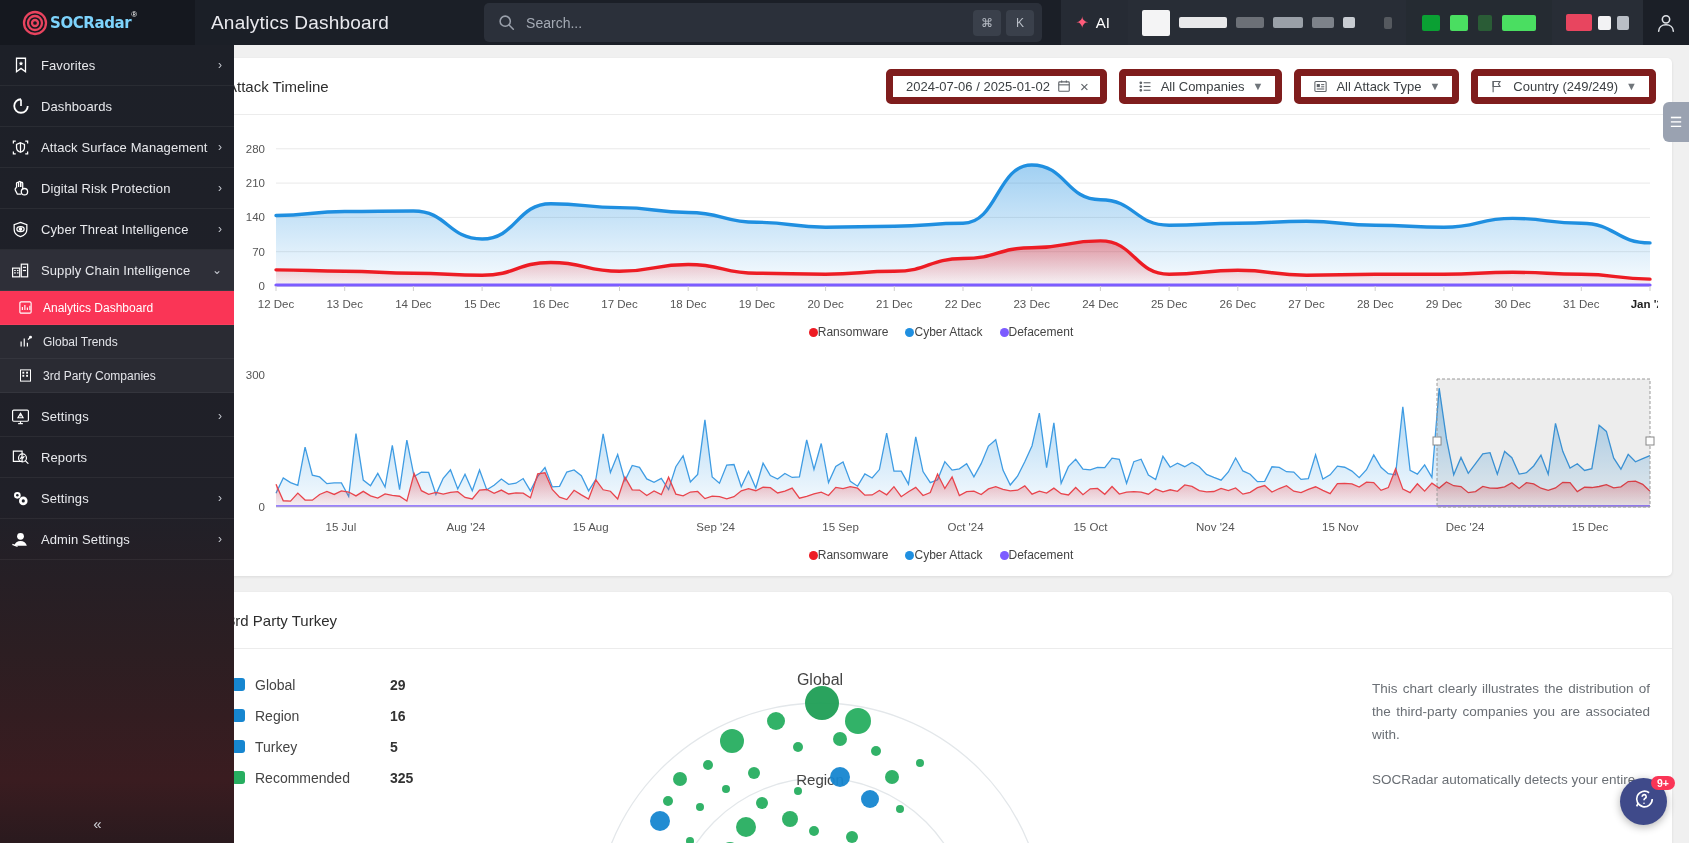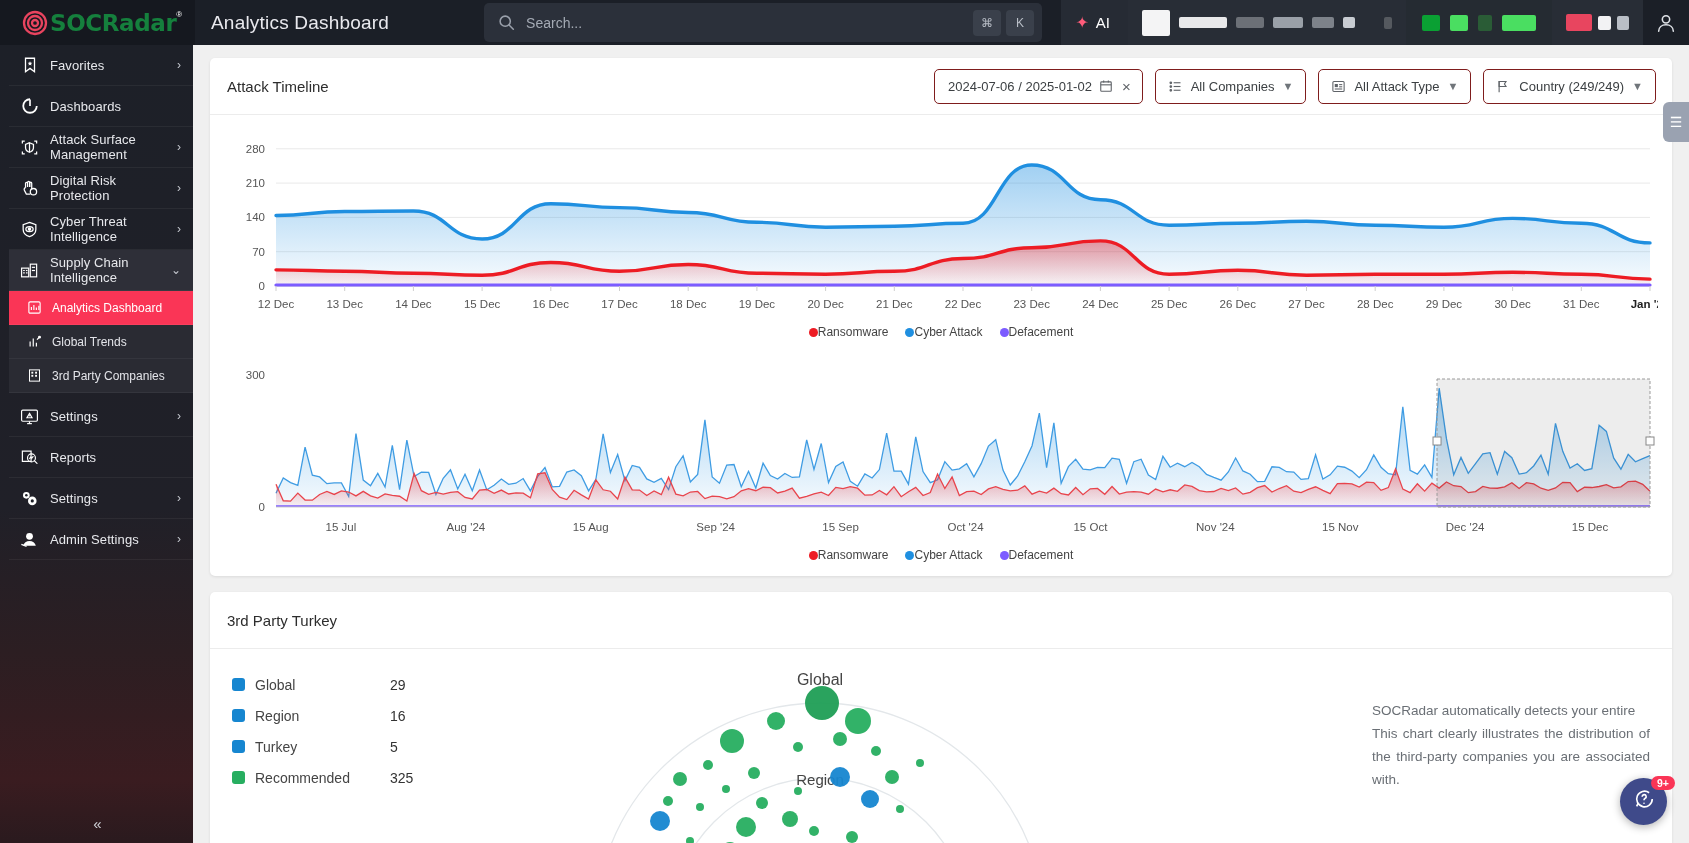--- a/index.html
+++ b/index.html
@@ -19,21 +19,21 @@
     display:flex; align-items:center;
     z-index:40;
   }
   .topbar-logo-wrap {
     width:195px; height:45px; display:flex; align-items:center; padding-left:22px;
     background:#15181f;
   }
   .logo { display:flex; align-items:flex-start; }
   .logo-mark { width:26px; height:26px; position:relative; margin-right:2px; }
   .logo-text {
-    color:#15803d; font-size:23px; font-weight:bold; letter-spacing:-0.4px;
+    color:#7dd3fc; font-size:15px; font-weight:bold; letter-spacing:-0.4px;
     line-height:26px; font-family:"DejaVu Sans", sans-serif;
   }
   .logo-reg { color:#fff; font-size:8px; vertical-align:super; }
   .page-title {
     color:#e9e9ee; font-size:19px; font-weight:400; margin-left:16px;
     letter-spacing:0.2px;
   }
   .topbar-center { flex:1; display:flex; align-items:center; justify-content:space-between;
      padding-left:95px; height:45px;}
   .searchbox {
@@ -57,23 +57,23 @@
   }
   .spark { color:#ff5c7a; font-size:16px; }
   .topbar-right { display:flex; align-items:center; height:45px; }
   .blurbox { background:#282d36; height:45px; display:flex; align-items:center; gap:9px; padding:0 14px; }
   .bl { border-radius:2px; }
   .greenbox { background:#252b32; height:45px; display:flex; align-items:center; gap:10px; padding:0 16px; }
   .usericon { width:46px; height:45px; display:flex; align-items:center; justify-content:center; }
 
   
   .sidebar {
-    position:absolute; left:0; top:45px; width:193px; height:798px;
+    position:absolute; left:0; top:45px; width:234px; height:798px;
     background:linear-gradient(180deg,#1d2028 0%,#202028 58%,#2c1e22 76%,#3a1c20 92%,#2a1a1e 100%);
-    z-index:30; overflow:hidden;padding-left:9px;
+    z-index:30; overflow:hidden;
   }
   .nav-item {
     height:41px; display:flex; align-items:center; padding:0 12px 0 11px;
     color:#e7e8ec; font-size:13px; border-bottom:1px solid rgba(255,255,255,0.055);
     position:relative;
   }
   .nav-item .label { flex:1; margin-left:11px; letter-spacing:0.1px;}
   .nav-item .chev { color:#c4c7ce; font-size:12px; }
   .nav-ico { width:19px; height:19px; display:flex; align-items:center; justify-content:center; color:#fff; }
   .nav-sub {
@@ -98,21 +98,21 @@
     background:#fff; border-radius:5px; margin:13px 17px 12px 15px;
     box-shadow:0 1px 3px rgba(0,0,0,0.09);
   }
   .card-head {
     height:57px; display:flex; align-items:center; padding:0 16px 0 17px;
     border-bottom:1px solid #ececec;
   }
   .card-title { font-size:15px; color:#2d2d2d; font-weight:400; }
   .filters { margin-left:auto; display:flex; align-items:center; gap:12px; }
   .filter {
-    height:35px; border:1px solid #7f1d1d; border-radius:5px; background:#fff;
+    height:35px; border:7px solid #7f1d1d; border-radius:5px; background:#fff;
     display:flex; align-items:center; gap:8px; padding:0 12px; font-size:13px; color:#3c4043;
     white-space:nowrap;
   }
   .filter .fico { color:#6b7177; display:flex; align-items:center; }
   .filter .cv { color:#70757a; font-size:11px; }
   .daterange { padding:0 9px 0 13px; gap:7px; }
   .xclose { color:#5f6368; font-size:15px; line-height:1; padding:0 2px; }
 
   .chart-zone { padding:10px 14px 6px 14px; position:relative; }
   .legend { display:flex; justify-content:center; gap:17px; font-size:12px; color:#444; margin-top:2px;}
@@ -121,21 +121,21 @@
 
   .axis-lbl { font-size:11.5px; fill:#555; font-family:"Liberation Sans", sans-serif; }
   .axis-lbl-b { font-size:11.5px; fill:#222; font-weight:bold; font-family:"Liberation Sans", sans-serif; }
 
   
   .radar-body { display:flex; padding:14px 0 0 0; height:210px; }
   .radar-legend { width:330px; padding:6px 0 0 22px; }
   .rl-row { display:flex; align-items:center; height:31px; font-size:14px; color:#444;}
   .rl-sw { width:13px; height:13px; border-radius:3px; margin-right:10px; }
   .rl-name { width:135px; }
-  .rl-val { font-weight:normal; color:#333; }
+  .rl-val { font-weight:bold; color:#333; }
   .radar-center { flex:1; position:relative; }
   .radar-note {
     width:300px; padding:14px 22px 0 0; font-size:13.5px; color:#6a6f75; line-height:23px;
     text-align:justify;
   }
 
   .chat-fab {
     position:absolute; right:22px; bottom:18px; width:47px; height:47px; border-radius:50%;
     background:#3f4a8a; box-shadow:0 2px 8px rgba(0,0,0,0.3);
     display:flex; align-items:center; justify-content:center; color:#fff; font-size:19px;
@@ -659,22 +659,22 @@
               <circle cx="274" cy="168" r="5" fill="#27ae60" fill-opacity="0.95"></circle>
               <circle cx="190" cy="188" r="9" fill="#27ae60" fill-opacity="0.95"></circle>
               <circle cx="240" cy="186" r="5" fill="#27ae60" fill-opacity="0.95"></circle>
               <circle cx="312" cy="174" r="6" fill="#27ae60" fill-opacity="0.95"></circle>
               <circle cx="150" cy="178" r="4" fill="#27ae60" fill-opacity="0.95"></circle>
               <circle cx="276" cy="200" r="12" fill="#27ae60" fill-opacity="0.95"></circle>
             </svg>
         </div>
 
         <div class="radar-note">
+          <p>This chart clearly illustrates the distribution of the third-party companies you are associated with.</p>
           <p style="margin-top:22px;">SOCRadar automatically detects your entire</p>
-          <p>This chart clearly illustrates the distribution of the third-party companies you are associated with.</p>
         </div>
       </div>
     </div>
 
     <div class="right-tab">
       <span>☰</span>
     </div>
   </div>
 
   <div class="chat-badge">9+</div>

